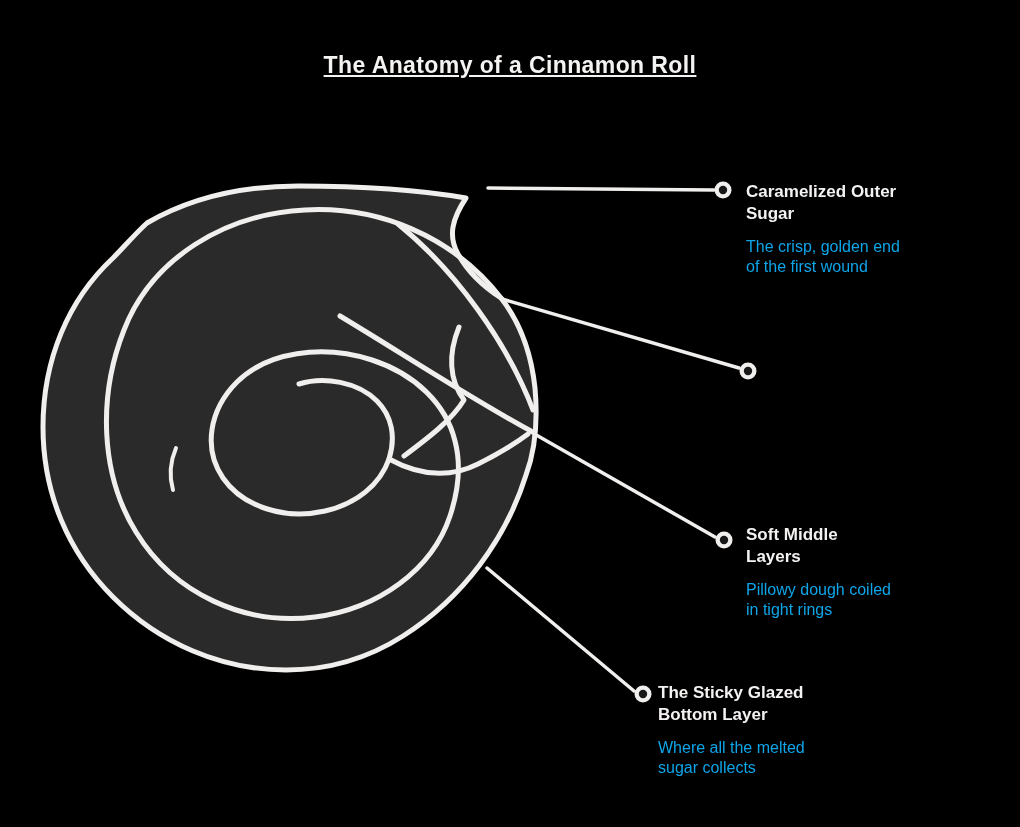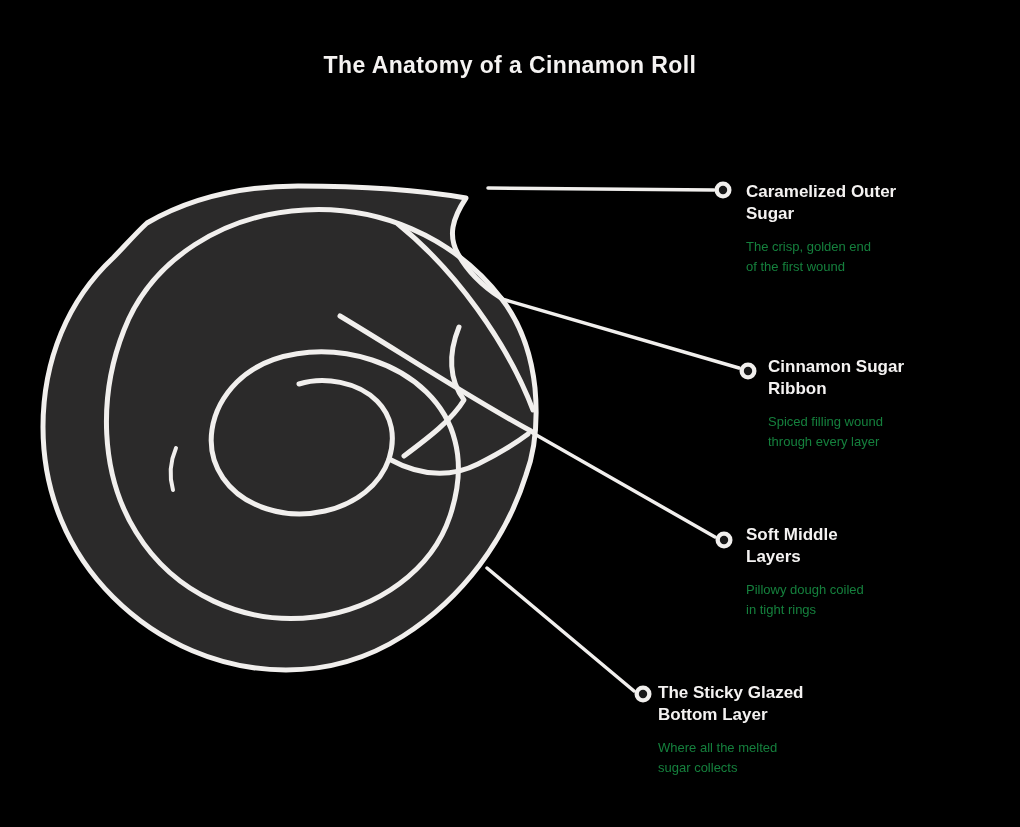--- a/index.html
+++ b/index.html
@@ -14,40 +14,41 @@
   svg.drawing{position:absolute;left:0;top:0;}
 
   .page-title{
     position:absolute;
     top:52px;left:0;right:0;
     text-align:center;
     font-size:23px;
     font-weight:700;
     letter-spacing:.4px;
     color:#f5f3f2;
+    text-decoration:underline;
   }
 
   .callout{
     position:absolute;
     display:flex;
     flex-direction:column;
   }
   .callout .heading{
     font-size:17px;
     font-weight:700;
     line-height:22px;
     color:#f4f2f1;
     white-space:nowrap;
   }
   .callout .desc{
     margin-top:12px;
-    font-size:13px;
+    font-size:16px;
     font-weight:400;
     line-height:20px;
-    color:#15803d;
+    color:#0ea5e9;
     white-space:nowrap;
   }
   .callout-1{left:746px;top:181px;}
   .callout-2{left:768px;top:356px;}
   .callout-3{left:746px;top:524px;}
   .callout-4{left:658px;top:682px;}
 </style>
 </head>
 <body>
 
@@ -128,30 +129,20 @@
     <div class="heading">
       <div>Caramelized Outer</div>
       <div>Sugar</div>
     </div>
     <div class="desc">
       <div>The crisp, golden end</div>
       <div>of the first wound</div>
     </div>
   </div>
 
-  <div class="callout callout-2">
-    <div class="heading">
-      <div>Cinnamon Sugar</div>
-      <div>Ribbon</div>
-    </div>
-    <div class="desc">
-      <div>Spiced filling wound</div>
-      <div>through every layer</div>
-    </div>
-  </div>
 
   <div class="callout callout-3">
     <div class="heading">
       <div>Soft Middle</div>
       <div>Layers</div>
     </div>
     <div class="desc">
       <div>Pillowy dough coiled</div>
       <div>in tight rings</div>
     </div>

